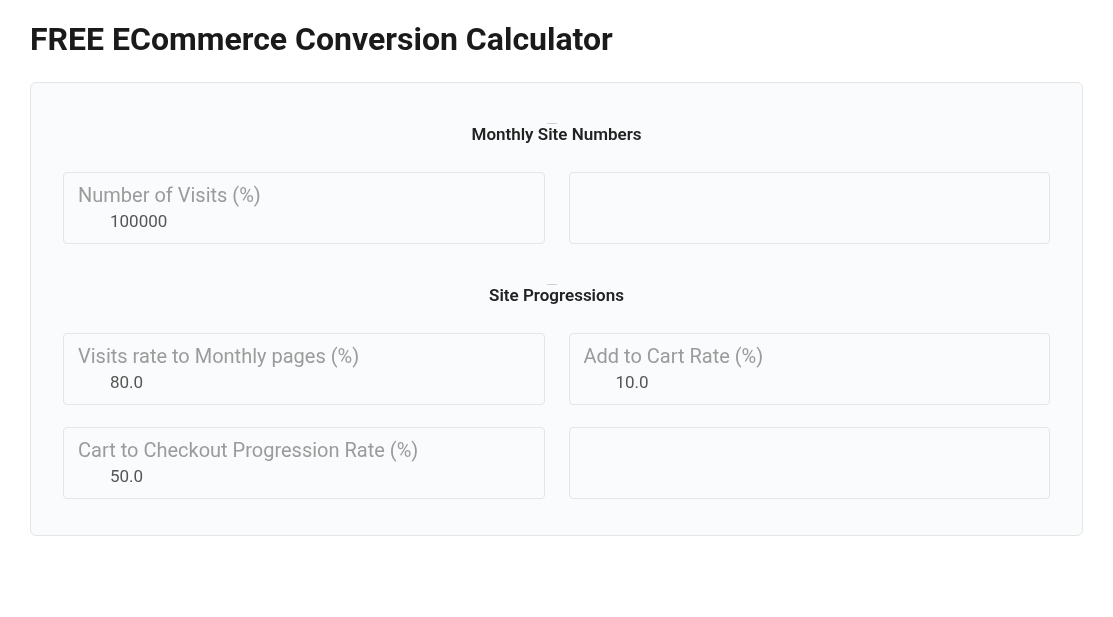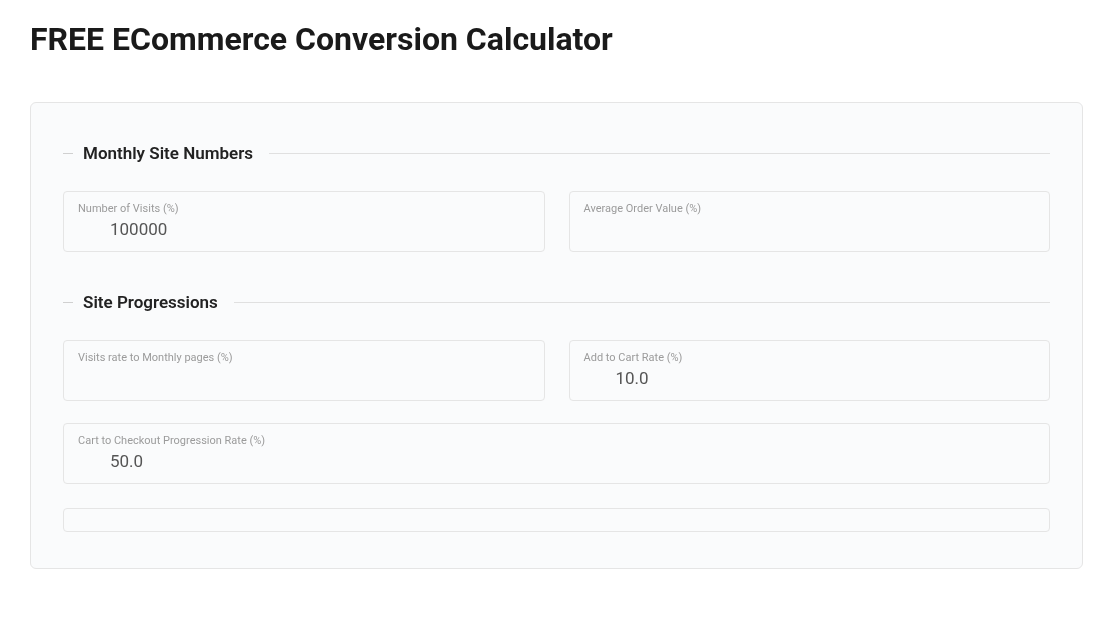--- a/index.html
+++ b/index.html
@@ -9,32 +9,33 @@
     }
     body {
       font-family: -apple-system, BlinkMacSystemFont, "Segoe UI", Roboto, Helvetica, Arial, sans-serif;
       background: #ffffff;
       padding: 20px 30px;
     }
     .page-title {
       font-size: 32px;
       font-weight: 700;
       color: #1a1a1a;
-      margin-bottom: 44px;
+      margin-bottom: 24px;
     }
     .card {
       background: #fafbfc;
       border: 1px solid #e5e5e5;
       border-radius: 6px;
       padding: 40px 32px 36px 32px;
     }
     .section-header {
       display: flex;
       align-items: center;
       margin-bottom: 28px;
+      flex-direction: column;
     }
     .section-header .dash-left {
       width: 10px;
       height: 1px;
       background: #d0d0d0;
       margin-right: 10px;
     }
     .section-title {
       font-size: 17px;
       font-weight: 600;
@@ -47,31 +48,30 @@
       background: #e0e0e0;
       margin-left: 16px;
     }
     .row {
       display: flex;
       gap: 24px;
       margin-bottom: 22px;
     }
     .row:last-child {
       margin-bottom: 0;
-      flex-direction: column;
     }
     .field {
       flex: 1;
       border: 1px solid #e5e5e5;
       border-radius: 4px;
       padding: 10px 14px 12px 14px;
       background: #fafbfc;
     }
     .field-label {
-      font-size: 11px;
+      font-size: 20px;
       color: #9b9b9b;
       margin-bottom: 4px;
     }
     .field-value {
       font-size: 17px;
       color: #555;
       border: none;
       background: transparent;
       outline: none;
       width: 100%;
@@ -94,35 +94,35 @@
     <span class="section-title">Monthly Site Numbers</span>
     <span class="line-right"></span>
   </div>
 
   <div class="row">
     <div class="field">
       <div class="field-label">Number of Visits (%)</div>
       <input class="field-value" value="100000" style="">
     </div>
     <div class="field">
-      <div class="field-label">Average Order Value (%)</div>
     </div>
   </div>
 
   <div class="section-spacer"></div>
 
   <div class="section-header">
     <span class="dash-left"></span>
     <span class="section-title">Site Progressions</span>
     <span class="line-right"></span>
   </div>
 
   <div class="row">
     <div class="field">
       <div class="field-label">Visits rate to Monthly pages (%)</div>
+      <input class="field-value" value="80.0" style="">
     </div>
     <div class="field">
       <div class="field-label">Add to Cart Rate (%)</div>
       <input class="field-value" value="10.0" style="">
     </div>
   </div>
 
   <div class="row">
     <div class="field">
       <div class="field-label">Cart to Checkout Progression Rate (%)</div>

